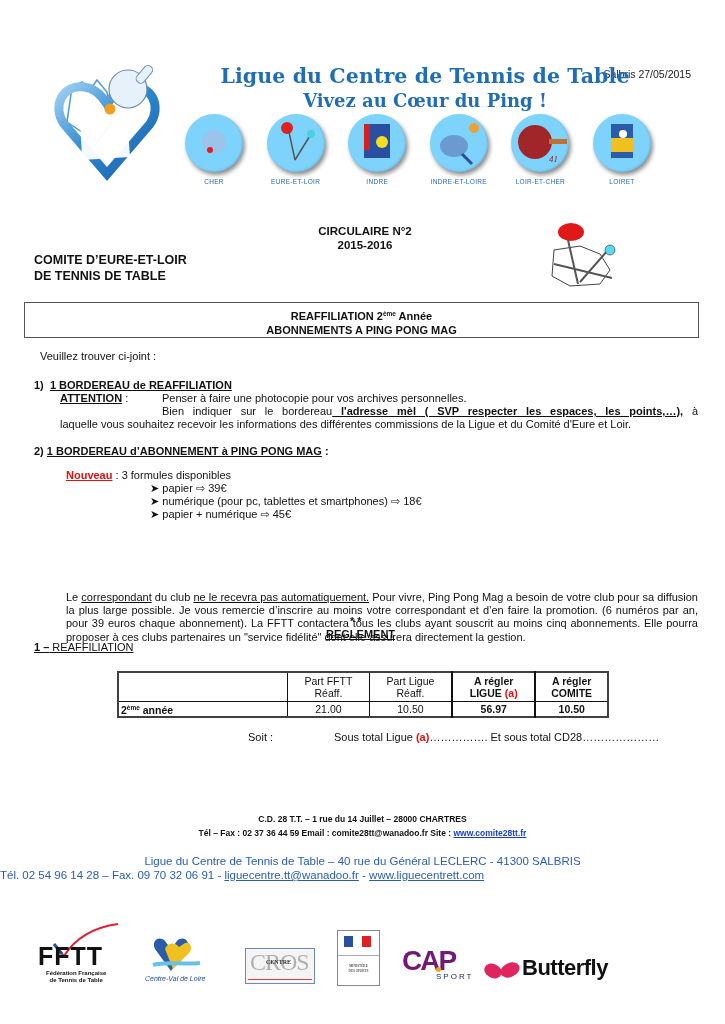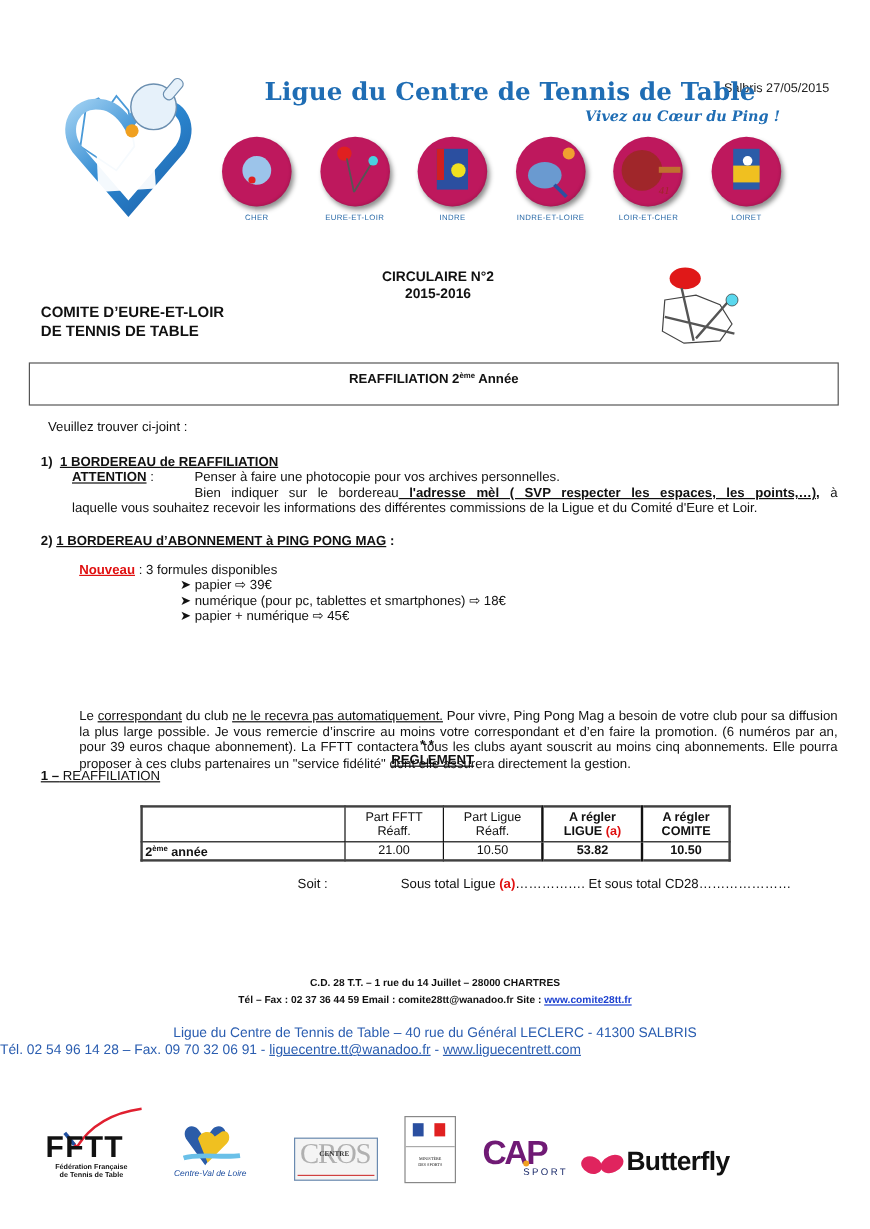--- a/index.html
+++ b/index.html
@@ -11,28 +11,28 @@
   .date { top: 44px; right: 34px; font-size: 10.5px; color: #222; margin-top: 24px; }
 
   
   .heart-logo { left: 52px; top: 62px; width: 110px; height: 120px; }
   .league-title {
     left: 200px; top: 64px; width: 450px; text-align: center;
     font-family: "DejaVu Serif", serif; font-weight: bold; font-size: 20.5px;
     color: #1f6db4; letter-spacing: 0.1px; white-space: nowrap;
   }
   .league-tagline {
-    left: 200px; top: 90px; width: 450px; text-align: right;
-    font-family: "DejaVu Serif", serif; font-weight: bold; font-style: italic;
-    font-size: 12px; color: #1f6db4;
+    left: 200px; top: 90px; width: 450px; text-align: center;
+    font-family: "DejaVu Serif", serif; font-weight: bold; 
+    font-size: 18px; color: #1f6db4;
   }
   .dept-row { left: 178px; top: 114px; width: 480px; height: 80px; display: flex; justify-content: space-between; }
   .dept { width: 72px; display: flex; flex-direction: column; align-items: center; }
   .dept-circle {
-    width: 58px; height: 58px; border-radius: 50%; background: #be185d;
+    width: 58px; height: 58px; border-radius: 50%; background: #7dd3fc;
     box-shadow: 2px 3px 4px rgba(0,0,0,0.45), inset -1px -1px 2px rgba(0,0,0,0.1);
     position: relative; overflow: hidden;
   }
   .dept-label { margin-top: 6px; font-size: 6.5px; color: #2a6aa8; letter-spacing: 0.3px; font-variant: small-caps; white-space: nowrap; }
 
   
   .circ-title { left: 290px; top: 224px; width: 150px; text-align: center; font-weight: bold; font-size: 11.5px; line-height: 14px; }
   .comite { left: 34px; top: 252px; font-weight: bold; font-size: 12.5px; line-height: 16px; }
   .cd28-logo { left: 540px; top: 220px; width: 85px; height: 75px; }
 
@@ -187,20 +187,21 @@
   <svg width="85" height="75">
     <path d="M14 30 L40 26 L60 34 L70 50 L60 64 L30 66 L12 56 Z" fill="#fff" stroke="#444" stroke-width="1"></path>
     <ellipse cx="31" cy="12" rx="13" ry="9" fill="#e01818"></ellipse>
     <path d="M28 20 L38 64 M68 30 L40 62 M14 44 L72 58" stroke="#555" stroke-width="2" fill="none"></path>
     <circle cx="70" cy="30" r="5" fill="#5ad8ee" stroke="#333" stroke-width="0.6"></circle>
   </svg>
 </div>
 
 <div class="abs box-title">
   <div><span>REAFFILIATION 2</span><sup>ème</sup><span> Année</span></div>
+  <div>ABONNEMENTS A PING PONG MAG</div>
 </div>
 
 <div class="abs p intro">Veuillez trouver ci-joint :</div>
 
 <div class="abs p b s1">
   <span>1)</span>&nbsp;
   <span class="u">1 BORDEREAU de REAFFILIATION</span>
 </div>
 <div class="abs p att-label"><span class="b u">ATTENTION</span><span> :</span></div>
 <div class="abs p att-line1">Penser à faire une photocopie pour vos archives personnelles.</div>
@@ -241,21 +242,21 @@
         </td>
     <td class="b bl">
           <div>A régler</div>
           <div>COMITE</div>
         </td>
   </tr>
   <tr class="r">
     <td class="first"><span>2</span><sup>ème</sup><span> année</span></td>
     <td>21.00</td>
     <td>10.50</td>
-    <td class="b bl">53.82</td>
+    <td class="b bl">56.97</td>
     <td class="b bl">10.50</td>
   </tr>
 </tbody>
   </table>
 
 <div class="abs p soit">Soit :</div>
 <div class="abs p soustotal"><span>Sous total Ligue </span><span class="b red">(a)</span><span>……………. Et sous total CD28…………………</span></div>
 
 <div class="abs addr1">C.D. 28 T.T. – 1 rue du 14 Juillet – 28000 CHARTRES</div>
 <div class="abs addr2"><span>Tél – Fax : 02 37 36 44 59 Email : comite28tt@wanadoo.fr Site : </span><a>www.comite28tt.fr</a></div>

